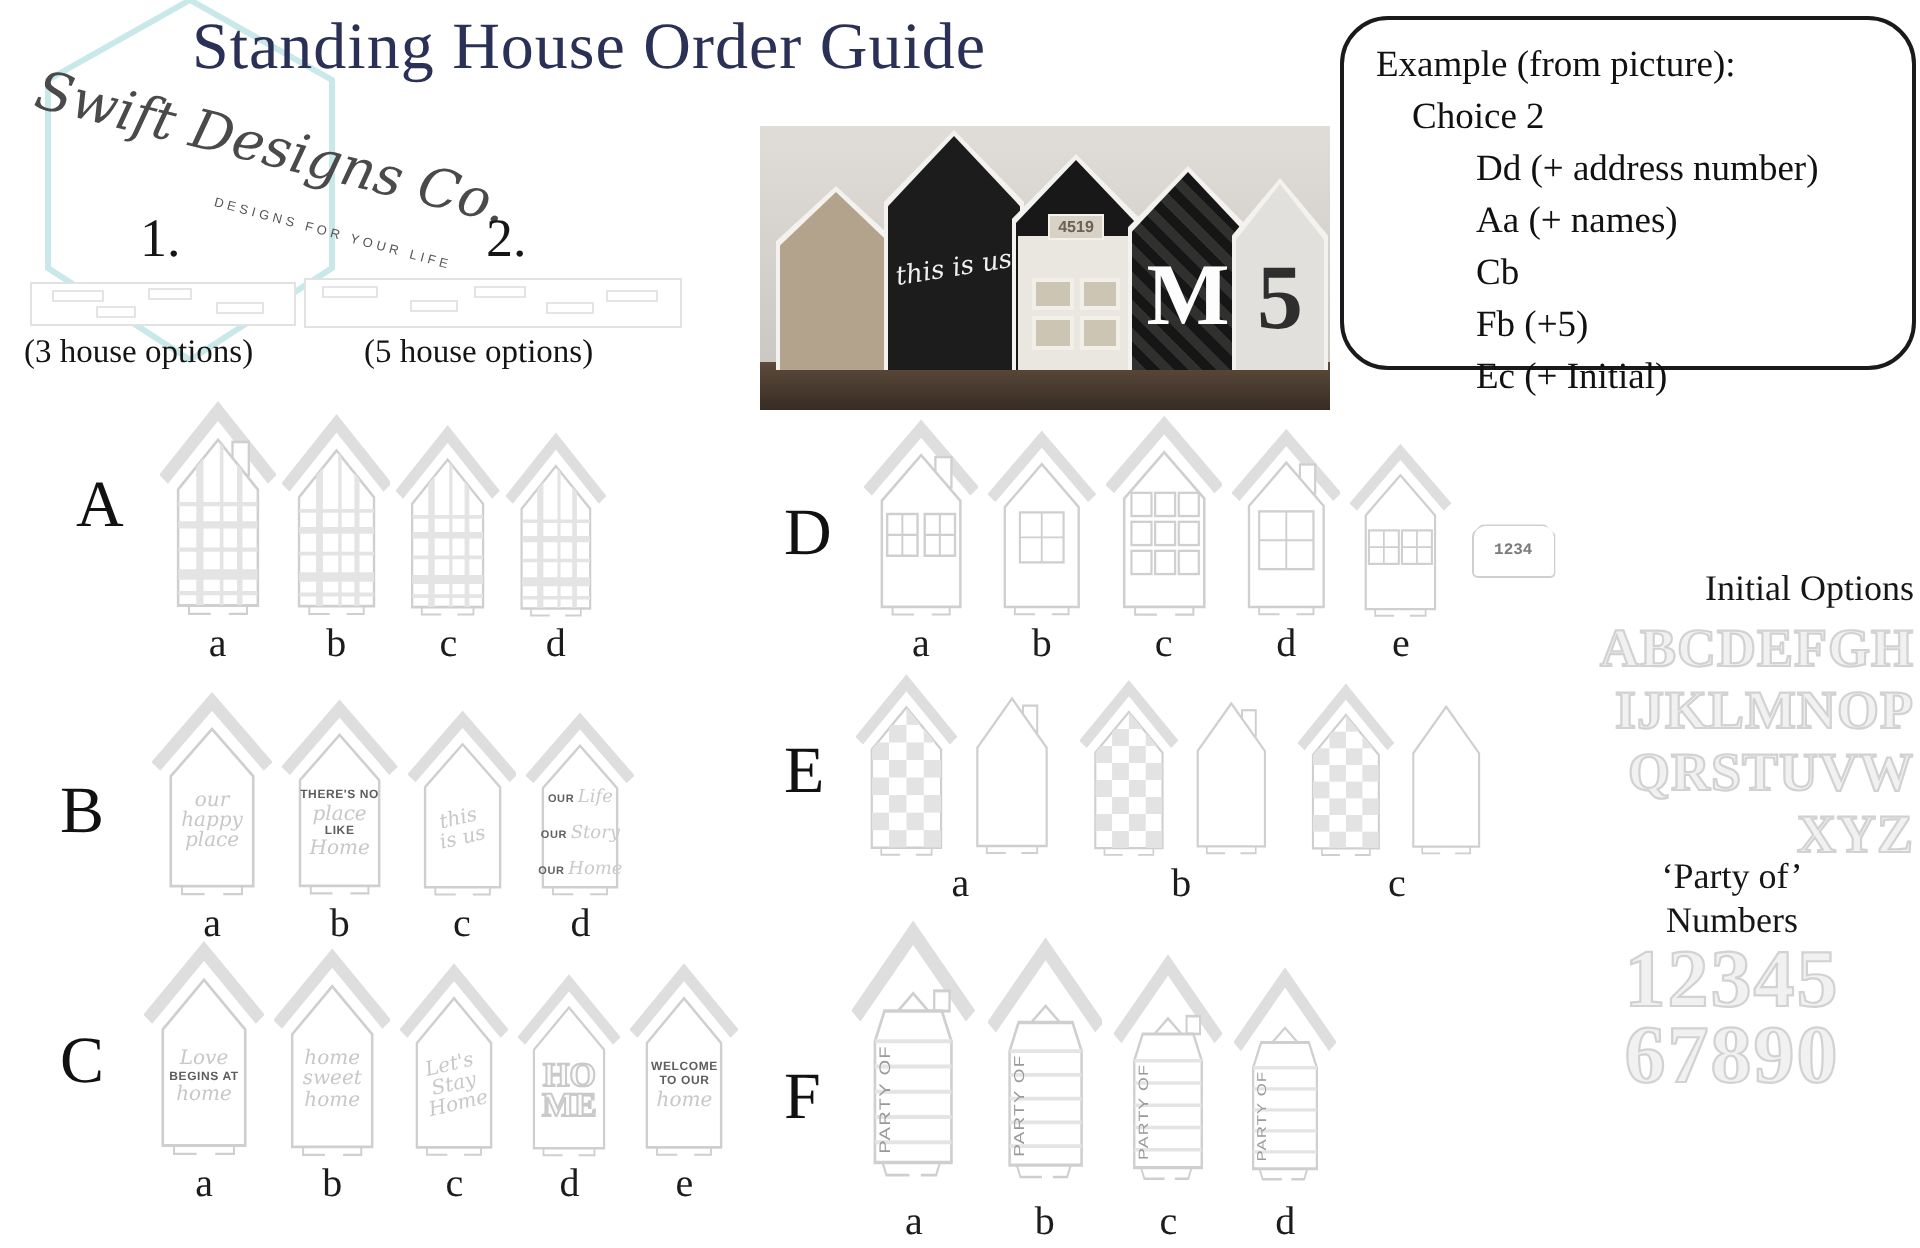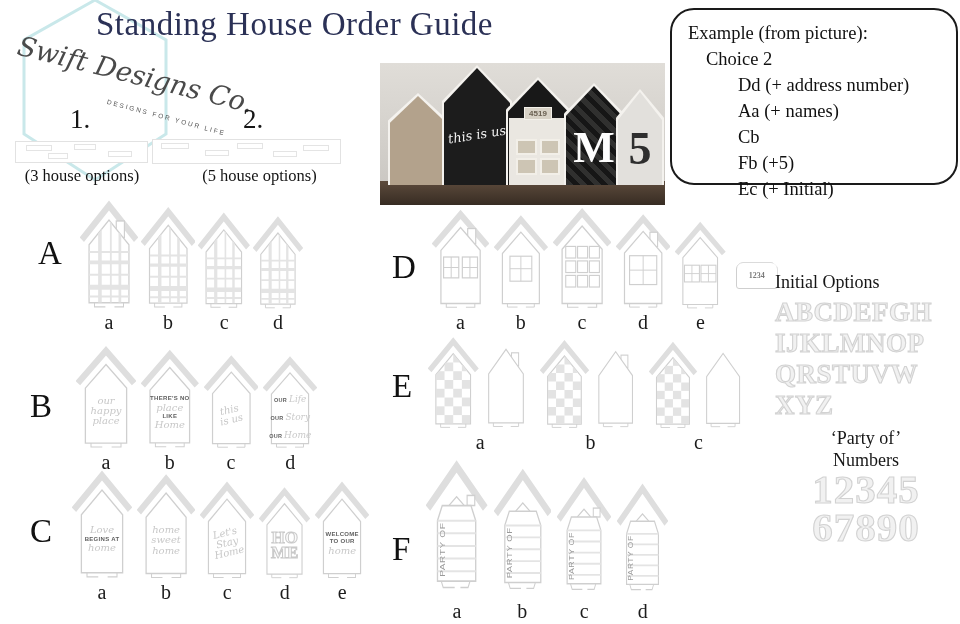--- a/index.html
+++ b/index.html
@@ -14,21 +14,21 @@
   .logo-tagline{left:108px;top:98px;font-family:"Liberation Sans",sans-serif;font-size:6.5px;
     letter-spacing:2px;color:#555;transform:rotate(15deg);transform-origin:left top;z-index:2;white-space:nowrap;}
   .page-title{left:96px;top:6px;font-size:33px;color:#2b3156;letter-spacing:.5px;z-index:3;white-space:nowrap;}
 
   
   .base-number{font-size:27px;color:#161616;z-index:3;}
   .bn1{left:70px;top:104px;} .bn2{left:243px;top:104px;}
   .base-bar{border:1.5px solid #e2e2e2;background:#fff;z-index:3;}
   .bb1{left:15px;top:141px;width:131px;height:20px;} .bb2{left:152px;top:139px;width:187px;height:23px;}
   .slot{position:absolute;border:1px solid #e4e4e4;height:4px;background:#fff;}
-  .base-caption{font-size:16.5px;color:#141414;text-align:center;z-index:3;white-space:nowrap;}
+  .base-caption{font-size:16.5px;color:#141414;z-index:3;white-space:nowrap;}
   .bc1{left:12px;top:166px;width:140px;} .bc2{left:182px;top:166px;width:155px;font-family:Liberation Serif, serif;}
 
   
   .photo{left:380px;top:63px;width:285px;height:142px;overflow:hidden;z-index:2;
     background:linear-gradient(180deg,#e0ddd8 0%,#cfccc7 70%,#c7c3be 100%);}
   .photo-floor{position:absolute;left:0;right:0;bottom:0;height:24px;
     background:linear-gradient(180deg,#5d4b3c,#372c23);}
   .ph{position:absolute;bottom:20px;clip-path:polygon(0 30%,50% 0,100% 30%,100% 100%,0 100%);background:#f4f2ee;}
   .ph-body{position:absolute;inset:3px 2px 0 2px;clip-path:polygon(0 30%,50% 0,100% 30%,100% 100%,0 100%);}
   .ph1{left:8px;width:60px;height:92px;}   .ph1 .ph-body{background:#b3a28c;}
@@ -69,26 +69,26 @@
   .house-overlay.tilt{transform:rotate(-13deg);}
   .t-script{font-family:"DejaVu Serif",serif;font-style:italic;font-size:10px;line-height:1.02;color:#c8c8c8;}
   .t-solid{font-family:"Liberation Sans",sans-serif;font-weight:bold;font-size:6px;letter-spacing:.3px;
     line-height:1.25;color:#5e5e5e;}
   .t-big{font-family:"Liberation Serif",serif;font-weight:bold;font-size:17px;line-height:.92;
     color:#fbfbfb;-webkit-text-stroke:1px #c9c9c9;}
   .ov-line{white-space:nowrap;}
   .pre{font-family:"Liberation Sans",sans-serif;font-weight:bold;font-size:5.5px;color:#616161;letter-spacing:.3px;}
   .word{font-family:"DejaVu Serif",serif;font-style:italic;font-size:9px;color:#cacaca;}
   .badge{width:40px;height:25px;border:1.2px solid #cfcfcf;border-radius:7px 7px 3px 3px;background:#fff;
-    display:flex;align-items:center;justify-content:center;font-family:Liberation Serif, serif;
+    display:flex;align-items:center;justify-content:center;font-family:Liberation Mono, monospace;
     font-size:8px;font-weight:bold;color:#7a7a7a;margin-left:10px;
     clip-path:polygon(0 18%,12% 0,88% 0,100% 18%,100% 100%,0 100%);}
 
   
-  .initials{left:775px;top:272px;width:182px;text-align:left;z-index:2;}
+  .initials{left:775px;top:284px;width:182px;text-align:right;z-index:2;}
   .init-title{font-size:18px;color:#161616;margin-bottom:4px;}
   .outline-row{font-family:"Liberation Serif",serif;font-weight:bold;color:#f1f1f1;
     -webkit-text-stroke:1.1px #d2d2d2;}
   .init-row{font-size:27px;line-height:1.15;letter-spacing:.5px;}
   .party{left:775px;top:428px;width:182px;text-align:center;z-index:2;}
   .party-title{font-size:18px;line-height:1.2;color:#161616;}
   .num-row{font-size:41px;line-height:.92;letter-spacing:1px;}
 </style>
 </head>
 <body>

